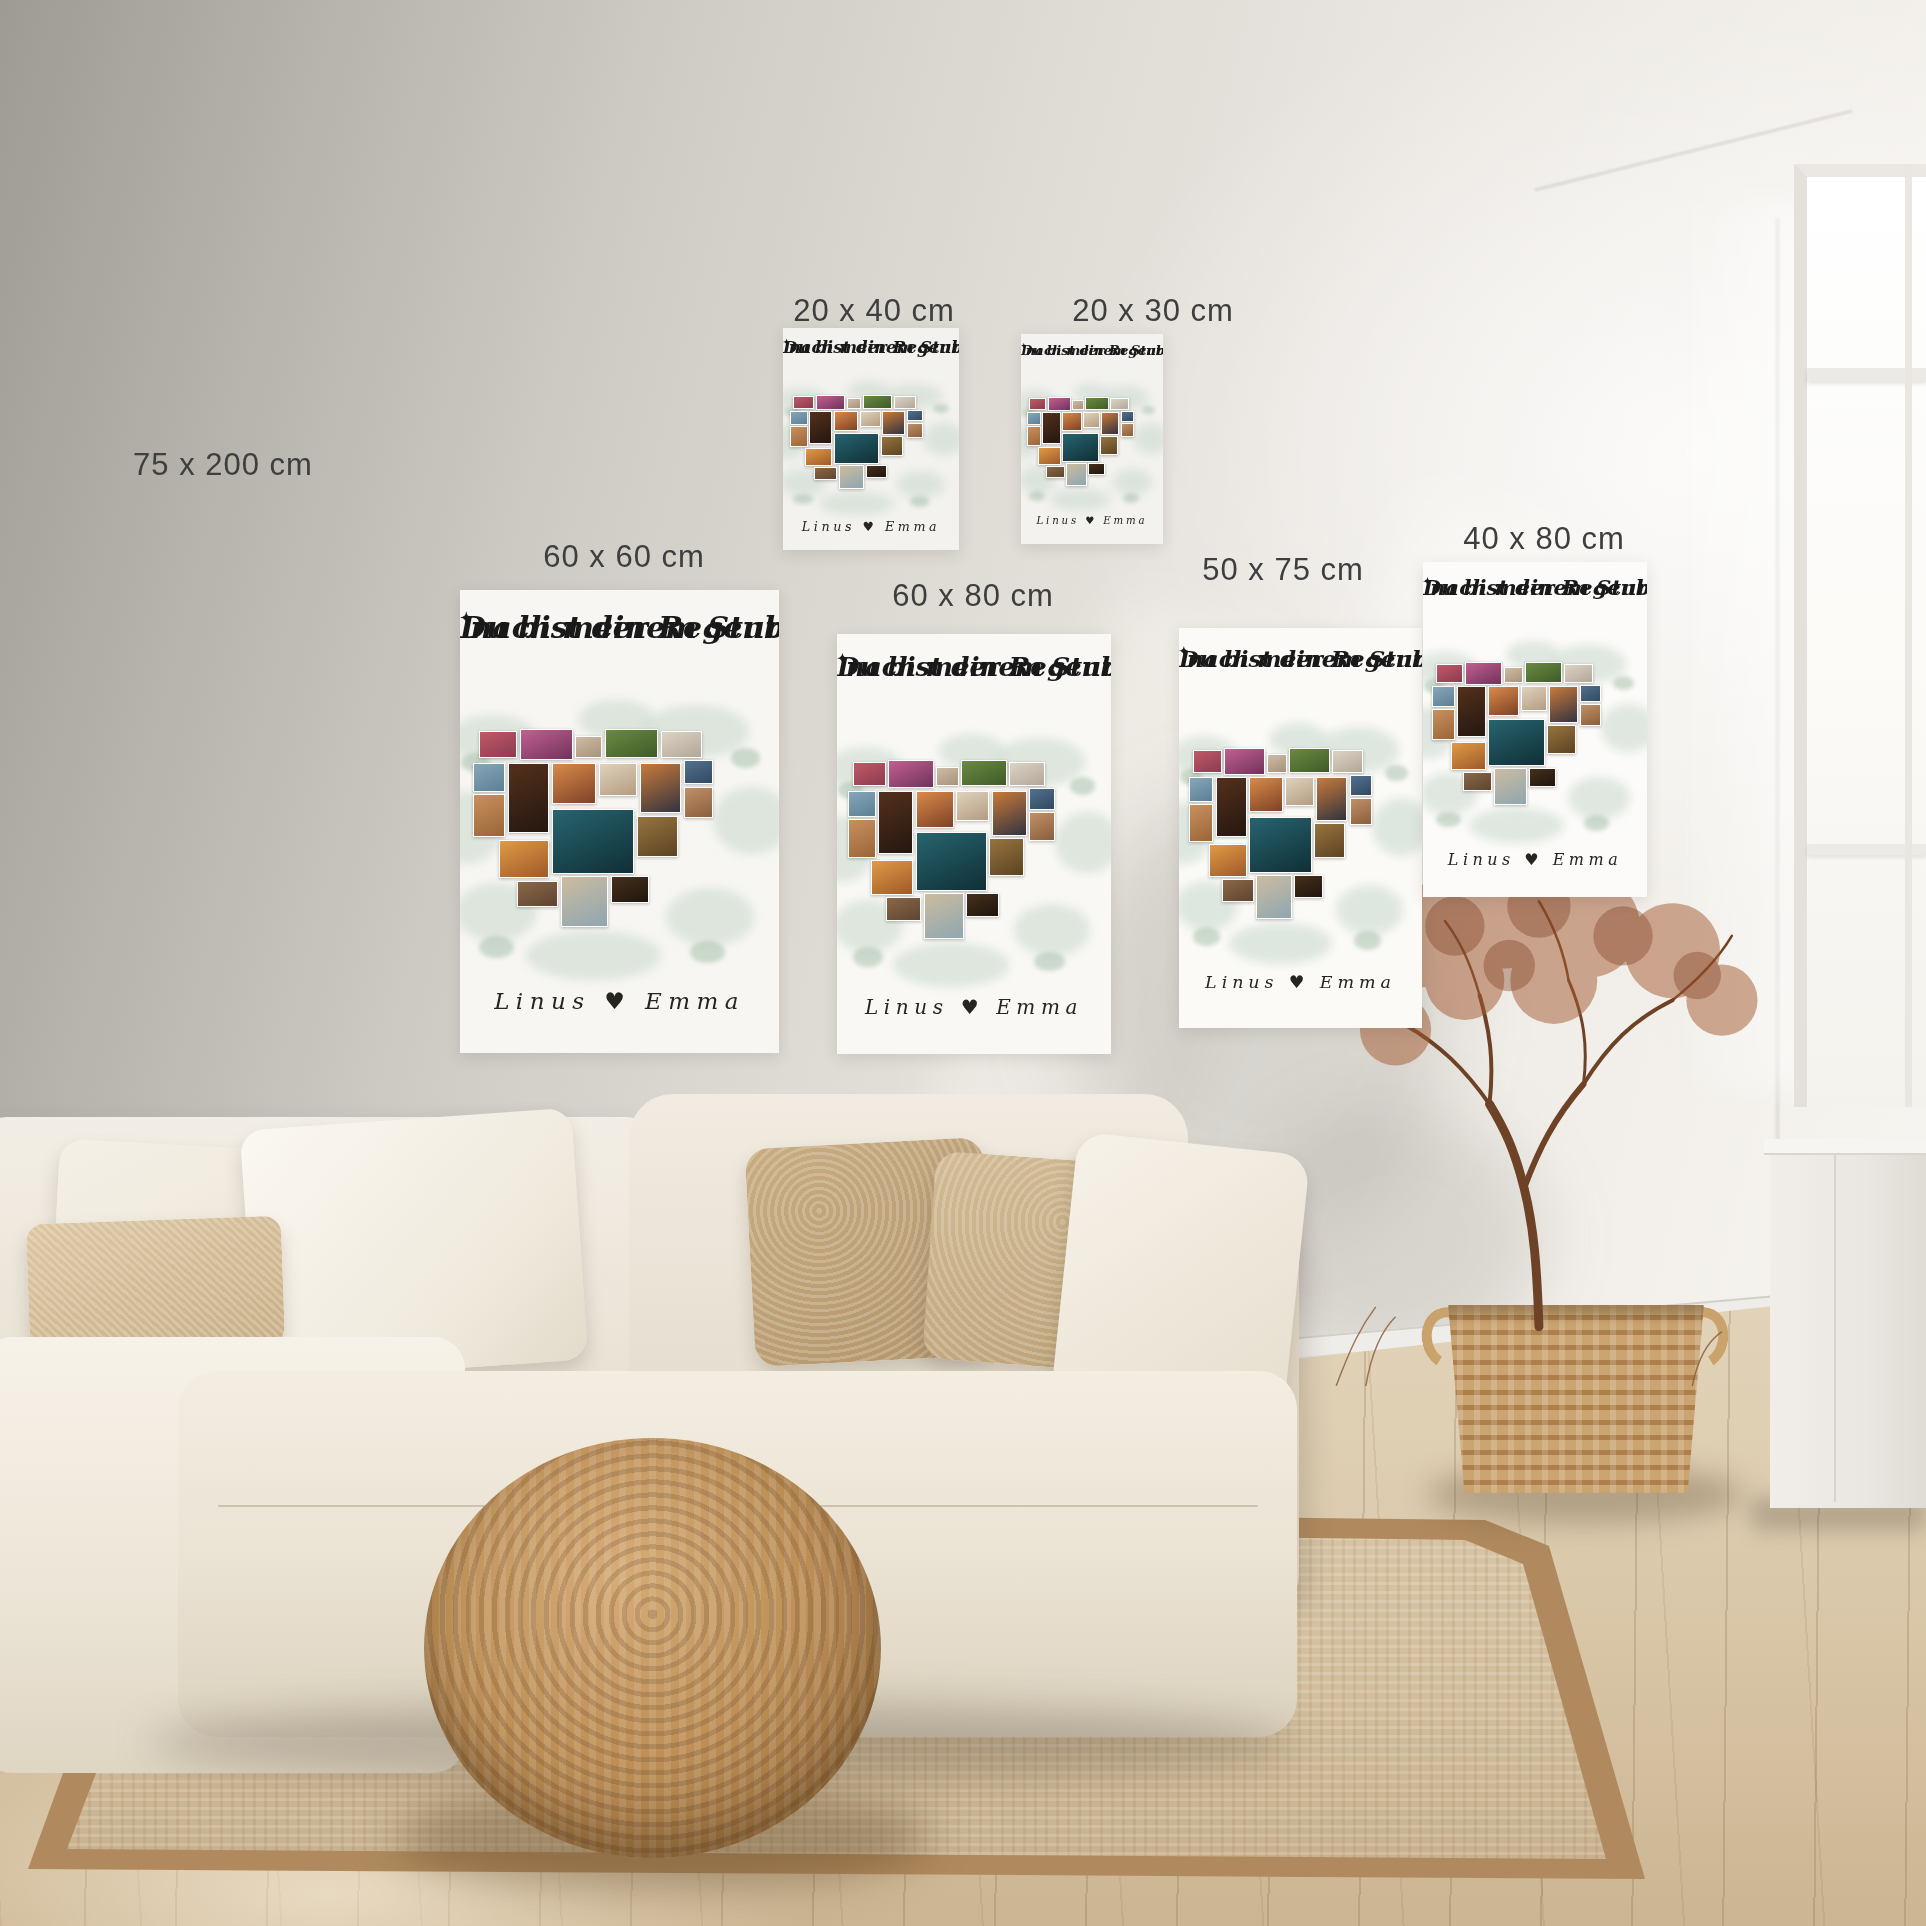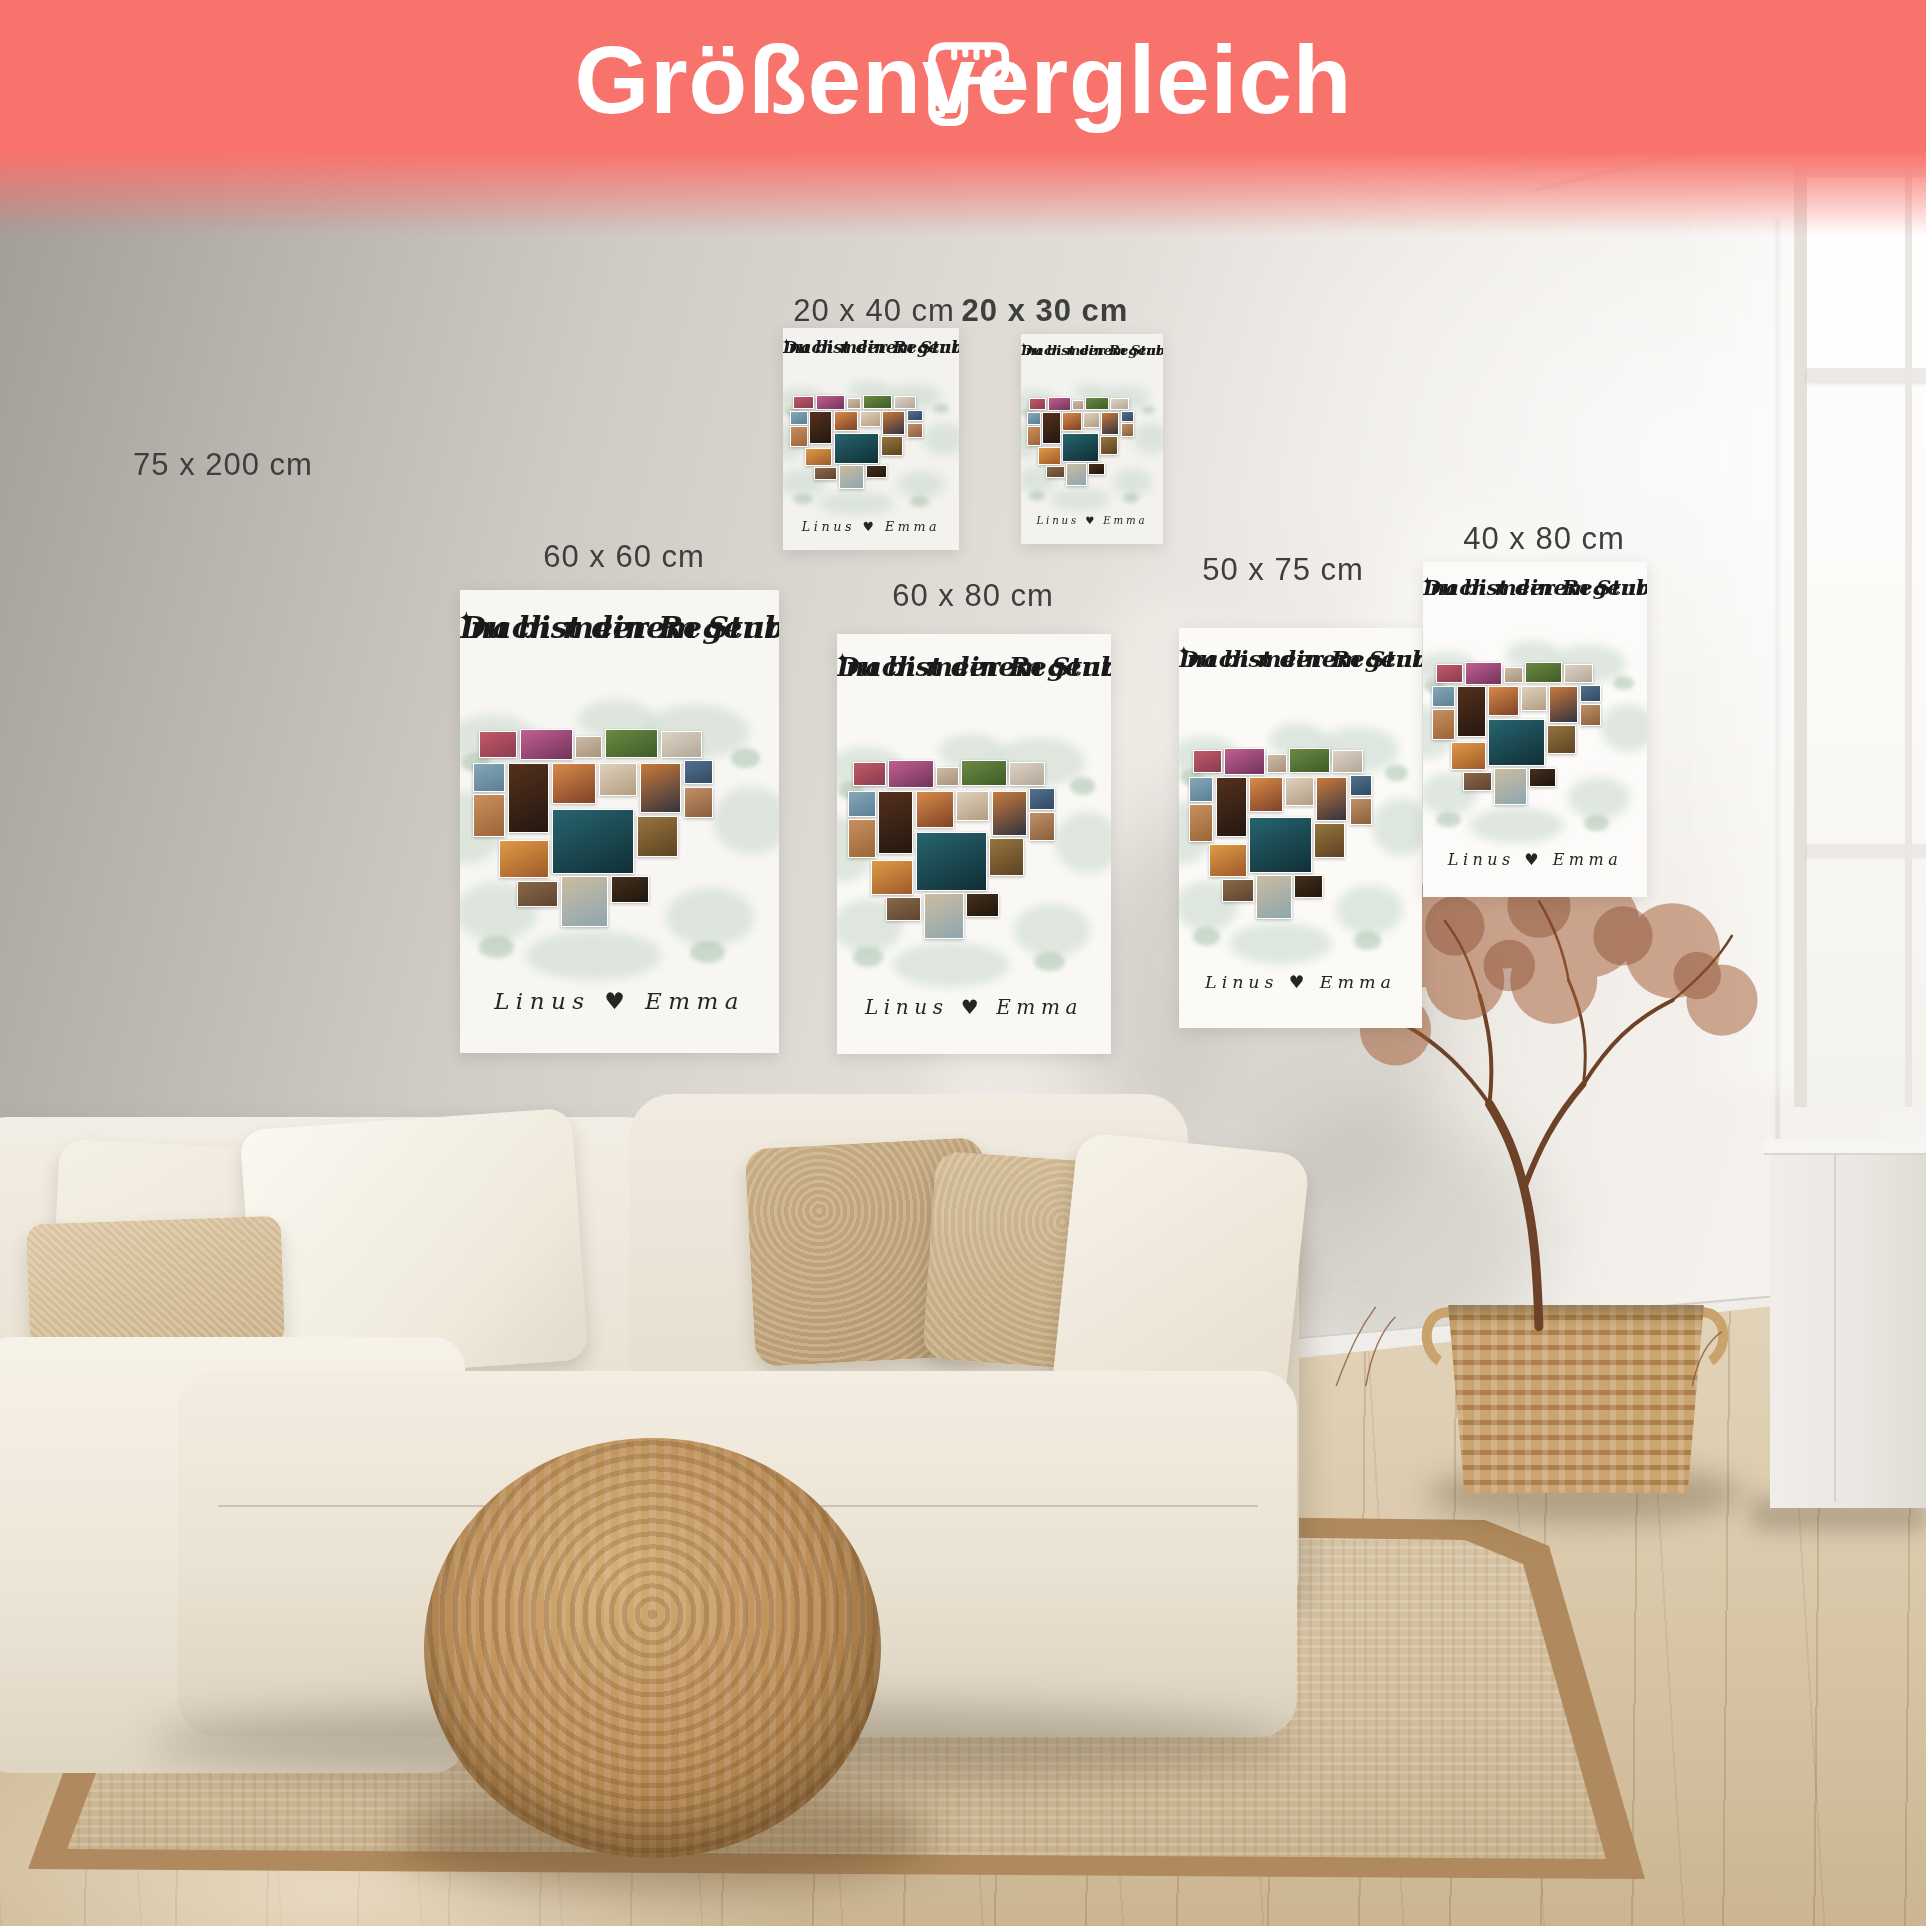--- a/index.html
+++ b/index.html
@@ -260,21 +260,21 @@
           <div class="tile" style="left: 72%; top: 24%; width: 10%; height: 13%; background: linear-gradient(155deg, rgb(192, 144, 104), rgb(138, 95, 60)); border-width: 1.1px;"></div>
           <div class="tile" style="left: 27%; top: 33%; width: 28%; height: 27%; background: linear-gradient(155deg, rgb(39, 100, 111), rgb(16, 47, 54)); border-width: 1.1px;"></div>
           <div class="tile" style="left: 9%; top: 46%; width: 17%; height: 16%; background: linear-gradient(155deg, rgb(224, 154, 69), rgb(158, 90, 42)); border-width: 1.1px;"></div>
           <div class="tile" style="left: 56%; top: 36%; width: 14%; height: 17%; background: linear-gradient(155deg, rgb(151, 116, 63), rgb(92, 67, 34)); border-width: 1.1px;"></div>
           <div class="tile" style="left: 15%; top: 63%; width: 14%; height: 11%; background: linear-gradient(155deg, rgb(138, 104, 72), rgb(94, 68, 48)); border-width: 1.1px;"></div>
           <div class="tile" style="left: 30%; top: 61%; width: 16%; height: 21%; background: linear-gradient(155deg, rgb(203, 188, 160), rgb(143, 166, 176)); border-width: 1.1px;"></div>
           <div class="tile" style="left: 47%; top: 61%; width: 13%; height: 11%; background: linear-gradient(155deg, rgb(70, 48, 28), rgb(31, 21, 13)); border-width: 1.1px;"></div>
         </div>
         <div class="p-names" style="font-size: 12.7px; top: 191px;">Linus ♥ Emma</div>
       </div>
-      <div class="size-label" style="left: 1045px; top: 293px; font-weight: bold;">20 x 30 cm</div>
+      <div class="size-label" style="left: 1153px; top: 293px;">20 x 30 cm</div>
       <div class="poster" style="left: 1021px; top: 334px; width: 142px; height: 210px; background: rgb(243, 242, 239);">
         <div class="p-title" style="font-size: 13.3px;">
           <div class="p-line">Du bist der Regenbogen</div>
           <div class="p-line"><span class="spark">✦</span>&nbsp;nach meinem Sturm&nbsp;</div>
         </div>
         <div class="p-collage" style="top: 63px; height: 109px;">
           <div class="blob" style="left: -8%; top: -6%; width: 30%; height: 20%; background: rgba(203, 219, 206, 0.6);"></div>
           <div class="blob" style="left: 58%; top: -10%; width: 36%; height: 22%; background: rgba(203, 219, 206, 0.6);"></div>
           <div class="blob" style="left: -14%; top: 26%; width: 24%; height: 30%; background: rgba(203, 219, 206, 0.6);"></div>
           <div class="blob" style="left: 82%; top: 24%; width: 26%; height: 28%; background: rgba(203, 219, 206, 0.6);"></div>
@@ -467,32 +467,15 @@
           <div class="tile" style="left: 9%; top: 46%; width: 17%; height: 16%; background: linear-gradient(155deg, rgb(224, 154, 69), rgb(158, 90, 42)); border-width: 1.3px;"></div>
           <div class="tile" style="left: 56%; top: 36%; width: 14%; height: 17%; background: linear-gradient(155deg, rgb(151, 116, 63), rgb(92, 67, 34)); border-width: 1.3px;"></div>
           <div class="tile" style="left: 15%; top: 63%; width: 14%; height: 11%; background: linear-gradient(155deg, rgb(138, 104, 72), rgb(94, 68, 48)); border-width: 1.3px;"></div>
           <div class="tile" style="left: 30%; top: 61%; width: 16%; height: 21%; background: linear-gradient(155deg, rgb(203, 188, 160), rgb(143, 166, 176)); border-width: 1.3px;"></div>
           <div class="tile" style="left: 47%; top: 61%; width: 13%; height: 11%; background: linear-gradient(155deg, rgb(70, 48, 28), rgb(31, 21, 13)); border-width: 1.3px;"></div>
         </div>
         <div class="p-names" style="font-size: 16px; top: 288px;">Linus ♥ Emma</div>
       </div>
     </div>
 
-  <div class="banner">
-    <div class="banner-inner">
-      <svg width="93" height="93" viewBox="0 0 100 100">
-        <path d="M16 29 Q16 13 31 13 L83 13 Q95 13 95 24 L95 39 Q95 50 83 50 L59 50 Q51 50 51 58 L51 81 Q51 95 39 95 L31 95 Q16 95 16 80 Z" fill="none" stroke="#FFFFFF" stroke-width="8" stroke-linejoin="round"></path>
-        <g stroke="#FFFFFF" stroke-width="6.5" stroke-linecap="round">
-          <path d="M40 14 v11"></path>
-            <path d="M52 14 v8"></path>
-            <path d="M64 14 v11"></path>
-            <path d="M76 14 v8"></path>
-          <path d="M17 62 h10"></path>
-            <path d="M17 74 h7"></path>
-            <path d="M17 86 h10"></path>
-        </g>
-      </svg>
-      <span class="banner-title">Größenvergleich</span>
-    </div>
-  </div>
 
 </div>
 
 
 </body></html>

